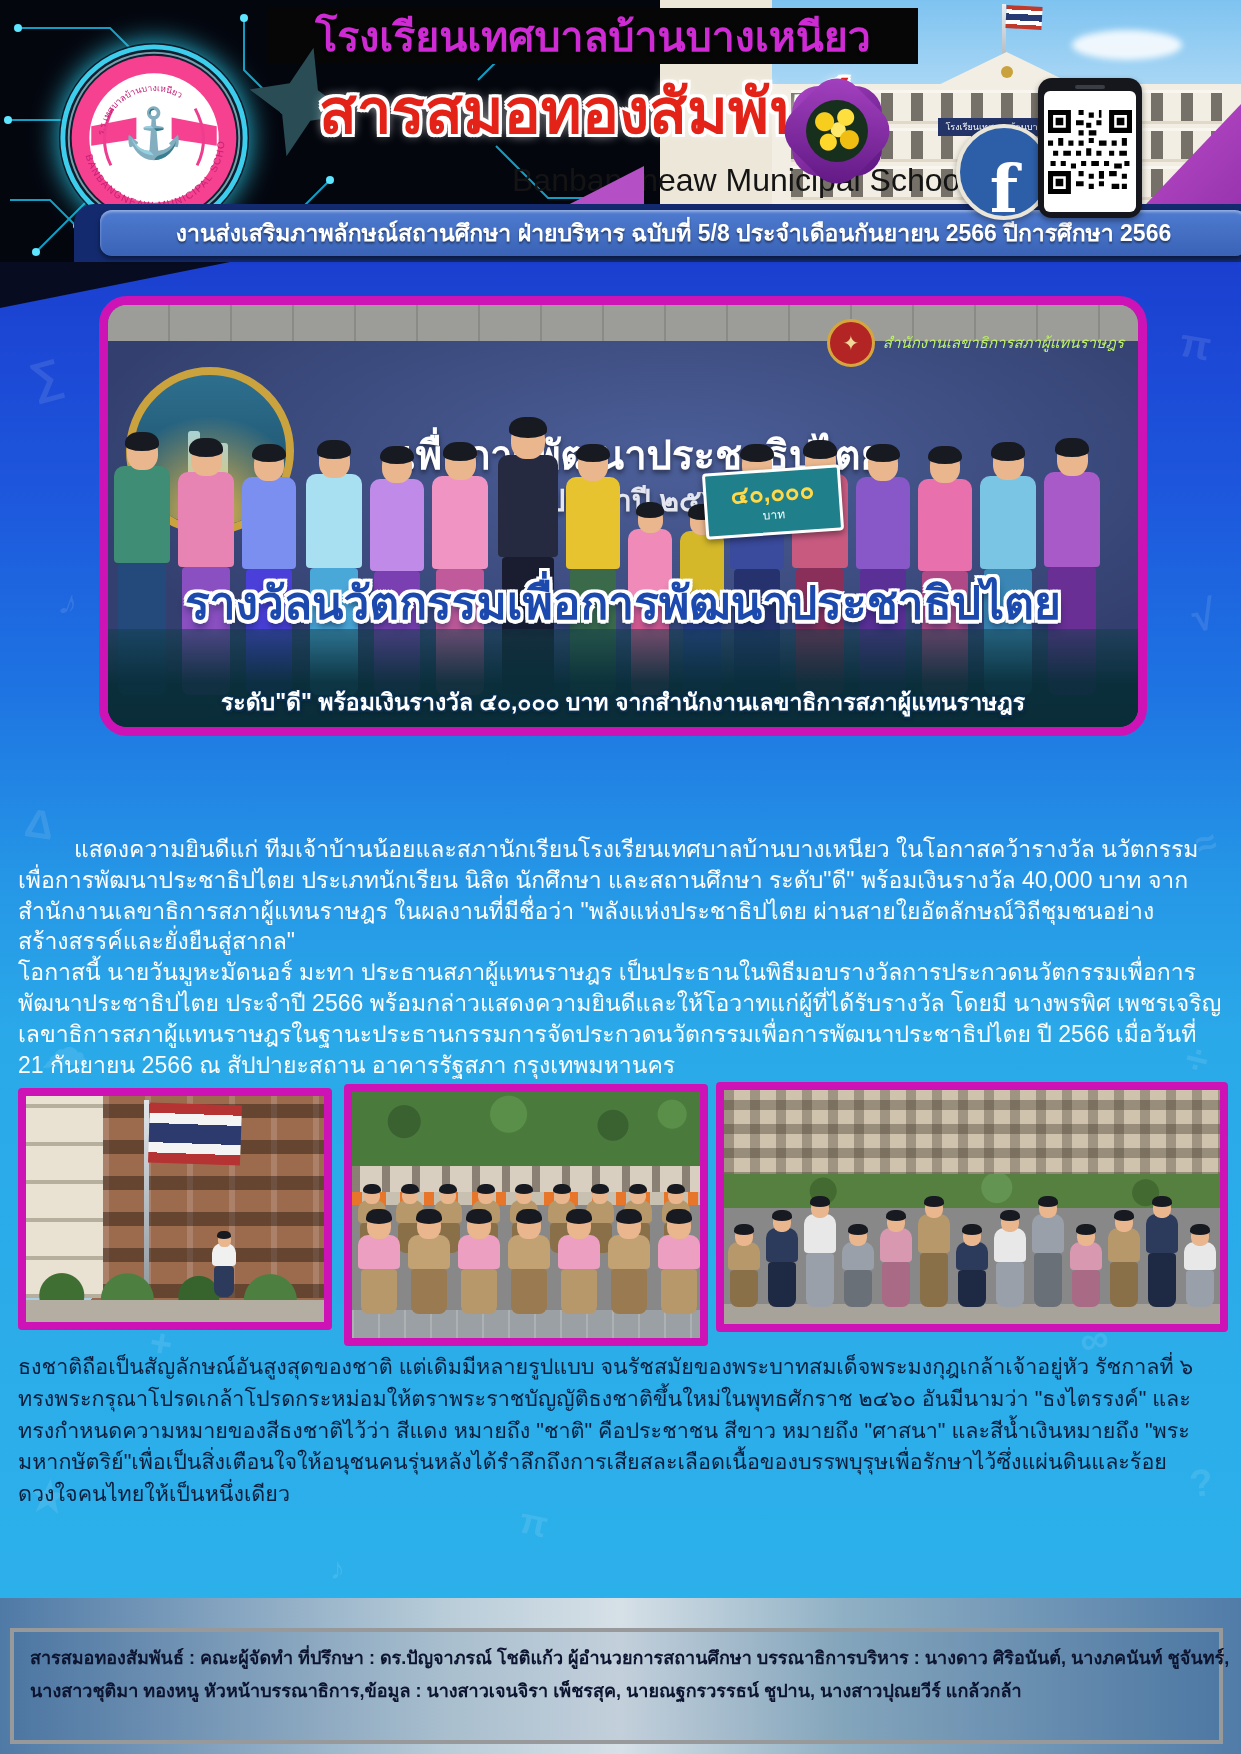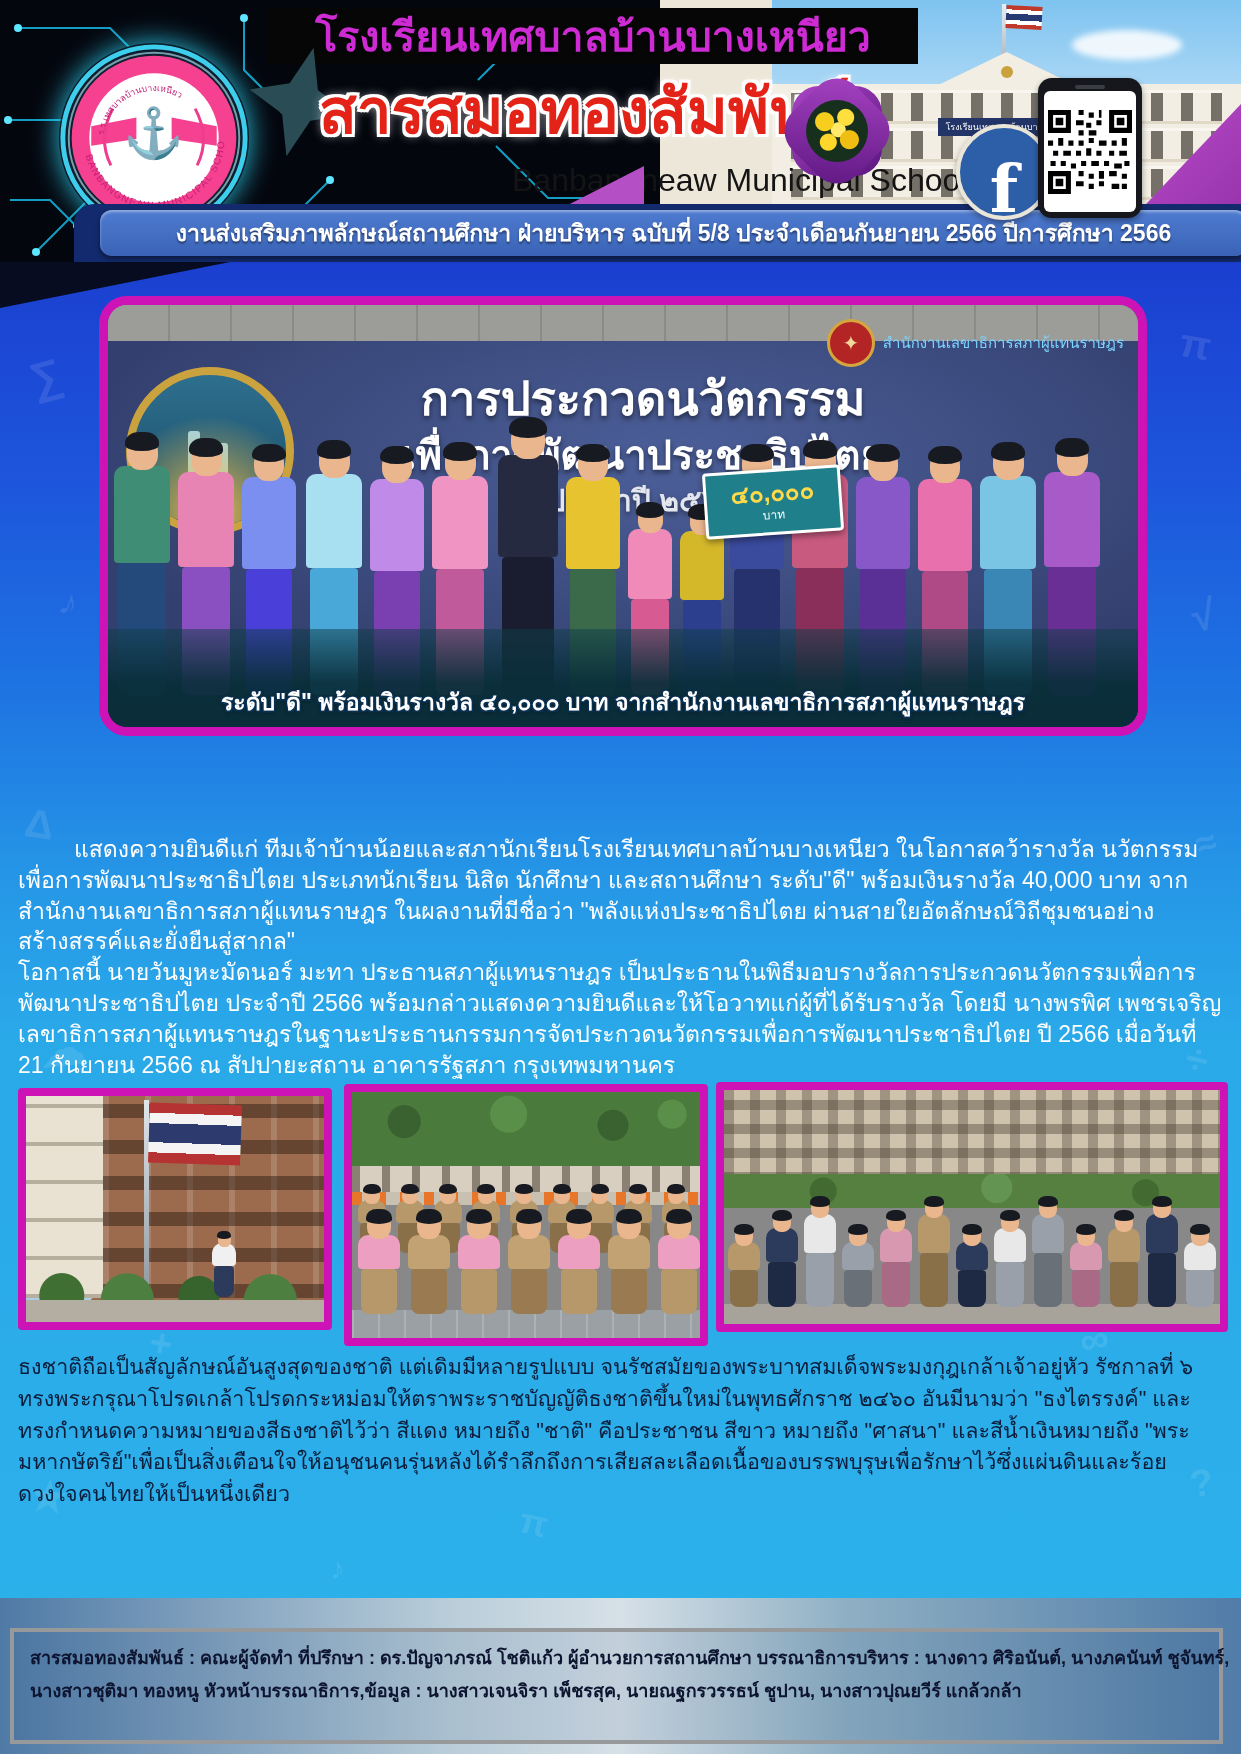--- a/index.html
+++ b/index.html
@@ -90,21 +90,21 @@
             background:radial-gradient(ellipse at 55% 35%,#4c5f99,#33406f 75%);}
   .floor{position:absolute;left:0;right:0;bottom:0;height:44px;background:linear-gradient(#27314a,#141a28);}
   .emblem{position:absolute;left:18px;top:62px;width:152px;height:152px;border-radius:50%;
           border:8px solid #caa23e;background:linear-gradient(#2e6f8e,#174a63);overflow:hidden;z-index:1;}
   .emblem::after{content:'';position:absolute;inset:0;
           background:radial-gradient(circle at 50% 92%,rgba(242,193,78,.95),transparent 62%);}
   .tower{position:absolute;bottom:34px;background:#9fd4e8;border-radius:3px;}
   .agency{position:absolute;right:14px;top:14px;display:flex;align-items:center;gap:8px;z-index:2;}
   .agency-logo{width:42px;height:42px;border-radius:50%;background:#b32424;border:3px solid #d6a63e;
                display:flex;align-items:center;justify-content:center;color:#f2d898;font-size:20px;}
-  .agency-text{color:#7dd3fc;font-size:15px;}
+  .agency-text{color:#bef264;font-size:15px;font-style:italic;}
   .hline{position:absolute;left:40px;right:0;text-align:center;color:#fff;font-weight:bold;z-index:1;
          text-shadow:0 3px 5px rgba(0,0,0,.5);}
   .hline.l1{top:56px;font-size:47px;}
   .hline.l2{top:118px;font-size:40px;}
   .hline.l3{top:172px;font-size:30px;opacity:.85;}
   .people-stage{position:absolute;left:0;right:0;bottom:30px;height:300px;z-index:3;}
   .fig{position:absolute;bottom:0;display:flex;flex-direction:column;align-items:center;}
   .fig .hd{background:#e9b68e;border-radius:48% 48% 42% 42%;position:relative;}
   .fig .hd::before{content:'';position:absolute;left:-6%;right:-6%;top:-10%;height:55%;background:#181a22;
                    border-radius:50% 50% 60% 60%/70% 70% 40% 40%;}
@@ -327,21 +327,20 @@
       <div class="stage-bg"></div>
       <div class="floor"></div>
       <div class="emblem">
         <div class="tower" style="left:54px;width:12px;height:62px;"></div>
         <div class="tower" style="left:78px;width:16px;height:50px;"></div>
       </div>
       <div class="agency">
         <div class="agency-logo">✦</div>
         <div class="agency-text">สำนักงานเลขาธิการสภาผู้แทนราษฎร</div>
       </div>
-      <div class="hline l1">การประกวดนวัตกรรม</div>
       <div class="hline l2">เพื่อการพัฒนาประชาธิปไตย</div>
       <div class="hline l3">ประจำปี ๒๕๖๖</div>
       <div class="people-stage" id="stagePeople">
           <div class="fig" style="left: 6px; width: 56px; height: 262px;">
             <span class="hd" style="width:31px;height:35px"></span>
             <span class="bd" style="height:97px;background:#3f8d74"></span>
             <span class="sk" style="height:132px;background:#244a7c"></span>
           </div>
           <div class="fig" style="left: 70px; width: 56px; height: 256px;">
             <span class="hd" style="width:31px;height:35px"></span>
@@ -416,20 +415,21 @@
           <div class="fig" style="left: 936px; width: 56px; height: 256px;">
             <span class="hd" style="width:31px;height:35px"></span>
             <span class="bd" style="height:95px;background:#a85ac8"></span>
             <span class="sk" style="height:128px;background:#6a2f94"></span>
           </div>
         </div>
       <div class="cheque">
         <span class="amt">๔๐,๐๐๐</span>
         <span class="unit">บาท</span>
       </div>
+      <div class="cap-title">รางวัลนวัตกรรมเพื่อการพัฒนาประชาธิปไตย</div>
       <div class="cap-band">
         <div class="cap-line">ระดับ"ดี" พร้อมเงินรางวัล ๔๐,๐๐๐ บาท จากสำนักงานเลขาธิการสภาผู้แทนราษฎร</div>
       </div>
     </div>
 
     <div class="article">
       <p class="ind">แสดงความยินดีแก่ ทีมเจ้าบ้านน้อยและสภานักเรียนโรงเรียนเทศบาลบ้านบางเหนียว ในโอกาสคว้ารางวัล นวัตกรรมเพื่อการพัฒนาประชาธิปไตย ประเภทนักเรียน นิสิต นักศึกษา และสถานศึกษา ระดับ"ดี" พร้อมเงินรางวัล 40,000 บาท จากสำนักงานเลขาธิการสภาผู้แทนราษฎร ในผลงานที่มีชื่อว่า "พลังแห่งประชาธิปไตย ผ่านสายใยอัตลักษณ์วิถีชุมชนอย่างสร้างสรรค์และยั่งยืนสู่สากล"</p>
       <p>โอกาสนี้ นายวันมูหะมัดนอร์ มะทา ประธานสภาผู้แทนราษฎร เป็นประธานในพิธีมอบรางวัลการประกวดนวัตกรรมเพื่อการพัฒนาประชาธิปไตย ประจำปี 2566 พร้อมกล่าวแสดงความยินดีและให้โอวาทแก่ผู้ที่ได้รับรางวัล โดยมี นางพรพิศ เพชรเจริญ เลขาธิการสภาผู้แทนราษฎรในฐานะประธานกรรมการจัดประกวดนวัตกรรมเพื่อการพัฒนาประชาธิปไตย ปี 2566 เมื่อวันที่ 21 กันยายน 2566 ณ สัปปายะสถาน อาคารรัฐสภา กรุงเทพมหานคร</p>
     </div>
 

